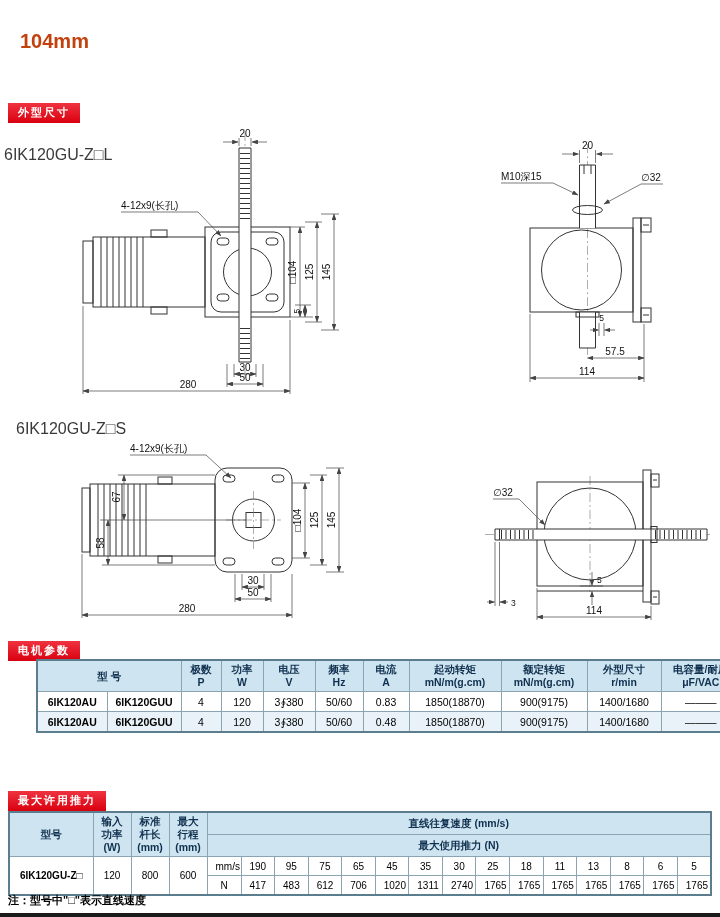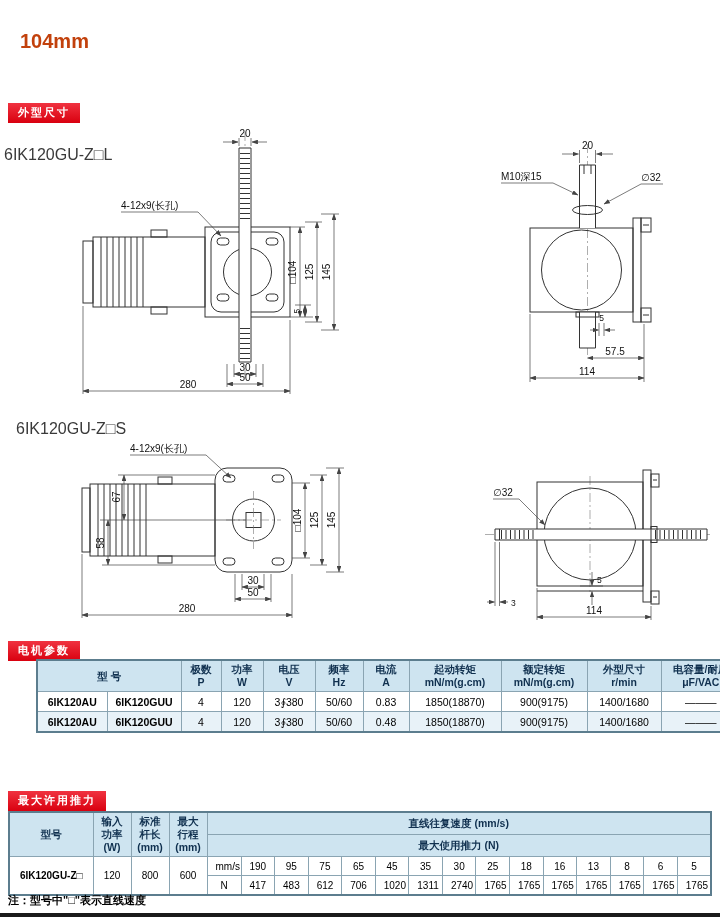--- a/index.html
+++ b/index.html
@@ -402,21 +402,21 @@
       <td>mm/s</td>
       <td>190</td>
       <td>95</td>
       <td>75</td>
       <td>65</td>
       <td>45</td>
       <td>35</td>
       <td>30</td>
       <td>25</td>
       <td>18</td>
-      <td>16</td>
+      <td>11</td>
       <td>13</td>
       <td>8</td>
       <td>6</td>
       <td>5</td>
     </tr>
     <tr>
       <td>N</td>
       <td>417</td>
       <td>483</td>
       <td>612</td>

